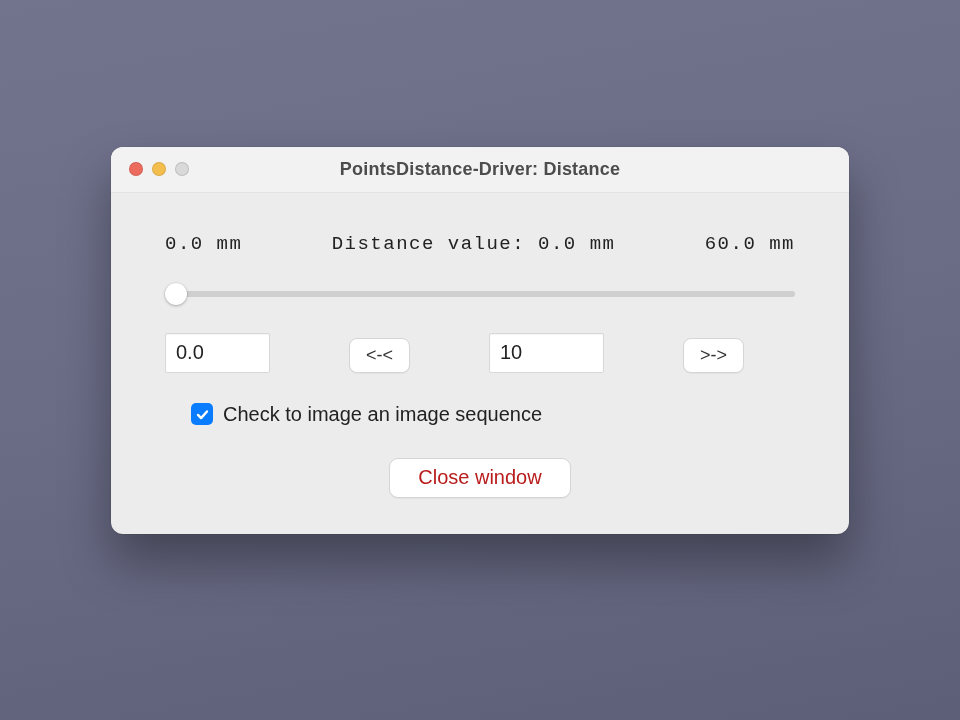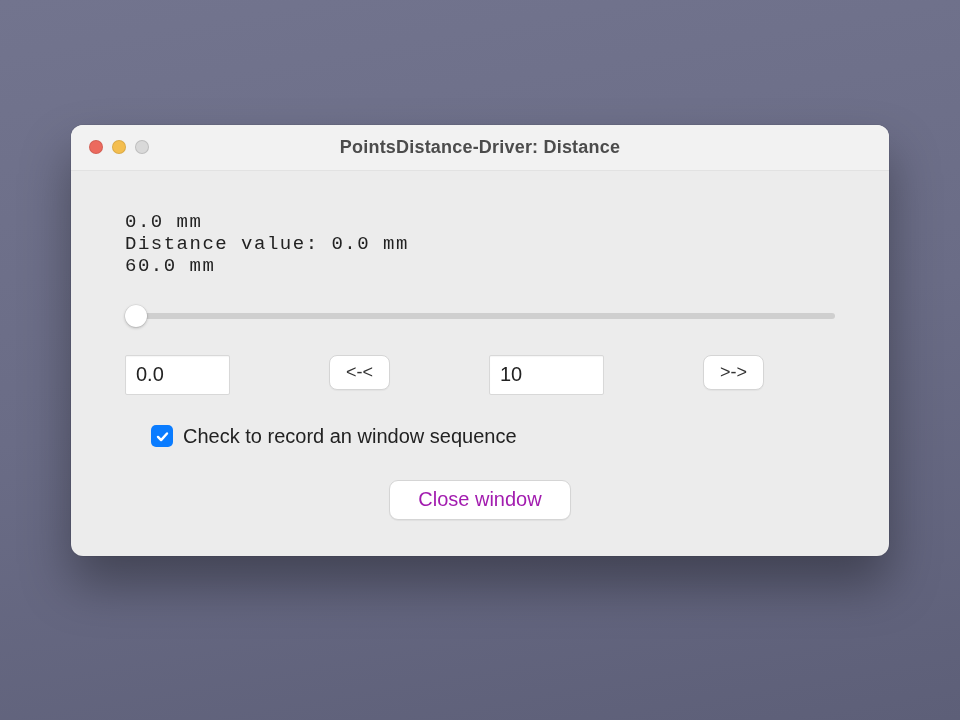--- a/index.html
+++ b/index.html
@@ -7,21 +7,21 @@
       width: 960px;
       height: 720px;
       background: linear-gradient(170deg, #72748e 0%, #6a6c86 50%, #5d5f78 100%);
       display: flex;
       align-items: center;
       justify-content: center;
       font-family: -apple-system, BlinkMacSystemFont, "Helvetica Neue", Arial, sans-serif;
       overflow: hidden;
     }
     .window {
-      width: 818px;
+      width: 738px;
       background: #ececec;
       border-radius: 12px;
       box-shadow: 0 28px 50px rgba(0,0,0,0.35), 0 0 0 1px rgba(0,0,0,0.05);
       overflow: hidden;
       margin-top: -40px;
     }
     .titlebar {
       height: 46px;
       background: #f2f2f2;
       border-bottom: 1px solid #e2e2e2;
@@ -57,21 +57,20 @@
     }
     .labels-row {
       display: flex;
       justify-content: space-between;
       font-family: "Consolas", "Menlo", "Courier New", monospace;
       font-size: 19px;
       color: #222;
       letter-spacing: 1.5px;
       margin-bottom: 28px;
       padding: 0 6px;
-      flex-direction: column;
     }
     .slider-container {
       padding: 0 6px 32px 6px;
     }
     .slider {
       -webkit-appearance: none;
       appearance: none;
       width: 100%;
       height: 6px;
       background: #cfcfcf;
@@ -92,21 +91,21 @@
       width: 22px;
       height: 22px;
       background: #fff;
       border-radius: 50%;
       border: none;
       box-shadow: 0 1px 3px rgba(0,0,0,0.25), 0 0 0 0.5px rgba(0,0,0,0.08);
       cursor: pointer;
     }
     .controls-row {
       display: flex;
-      align-items: flex-start;
+      align-items: flex-end;
       gap: 28px;
       padding: 0 6px 30px 6px;
     }
     .text-input {
       width: 105px;
       height: 40px;
       background: #fff;
       border: 1px solid #d8d8d8;
       border-radius: 2px;
       padding: 0 10px;
@@ -173,21 +172,21 @@
       justify-content: center;
       padding-bottom: 8px;
     }
     .close-btn {
       height: 40px;
       padding: 0 28px;
       background: #fff;
       border: 1px solid #d5d5d5;
       border-radius: 9px;
       font-size: 20px;
-      color: #a21caf;
+      color: #b91c1c;
       cursor: pointer;
       box-shadow: 0 1px 1px rgba(0,0,0,0.05);
     }
   </style>
 </head>
 <body>
 
 <div class="window">
   <div class="titlebar">
     <div class="traffic-lights">
@@ -222,20 +221,20 @@
 
     <div class="checkbox-row">
       <div class="checkbox">
         <div class="checkbox-visual">
           <svg viewBox="0 0 16 16" fill="none" stroke="#fff" stroke-width="2.6" stroke-linecap="round" stroke-linejoin="round">
             <polyline points="3.2,8.5 6.5,11.8 12.8,4.8"></polyline>
           </svg>
         </div>
         <input type="checkbox" checked="" style="">
       </div>
-      <span>Check to record an window sequence</span>
+      <span>Check to image an image sequence</span>
     </div>
 
     <div class="footer-row">
       <button class="close-btn">Close window</button>
     </div>
   </div>
 </div>
 
 </body></html>

